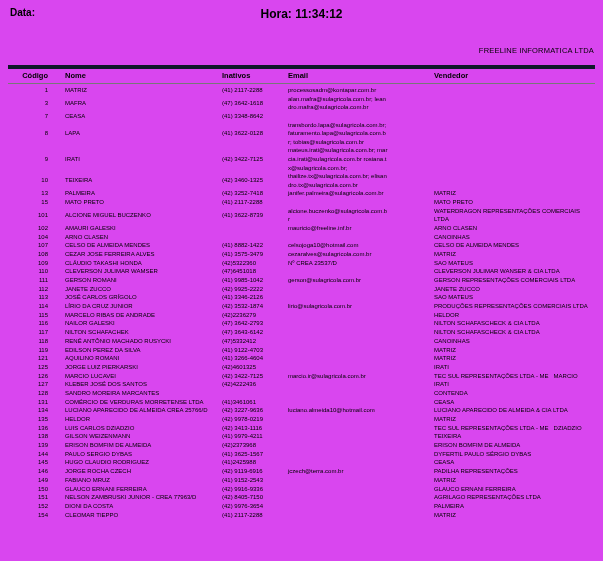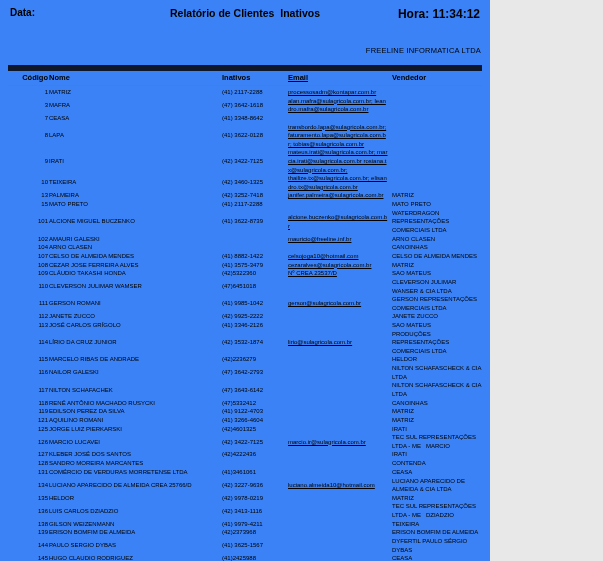--- a/index.html
+++ b/index.html
@@ -1,53 +1,52 @@
 <!DOCTYPE html>
 <html><head>
 <meta charset="utf-8">
 <style>
   html,body{margin:0;padding:0;background:#e8e8e8;}
   .page{
-    width:490px;height:561px;background:#3b82f6;color:#000;
+    width:603px;height:561px;background:#d946ef;color:#000;
     font-family:"Liberation Sans",sans-serif;
     position:relative;overflow:hidden;
   }
   .page-header{
     display:grid;grid-template-columns:1fr auto 1fr;
     align-items:start;padding:7px 10px 0 10px;
   }
   .hdr-left{font-size:10px;font-weight:bold;}
   .hdr-title{font-size:10.5px;font-weight:bold;white-space:pre;text-align:center;}
   .hdr-right{font-size:12px;font-weight:bold;text-align:right;white-space:pre;}
   .company{font-size:7.5px;text-align:right;margin:25px 9px 0 0;letter-spacing:0.2px;padding-left:36px;}
   .table{margin:10px 8px 0 8px;}
   .thead{
     display:flex;align-items:center;
-    border-top:6px solid #0f172a;border-bottom:1px solid #787878;
+    border-top:4px solid #0f172a;border-bottom:1px solid #787878;
     padding:2px 0 3px 0;margin-top:10px;
   }
   .th{font-size:7.5px;font-weight:bold;}
   .tbody{padding-top:2px;}
   .tr{display:flex;align-items:center;min-height:8.7px;}
   .td,.th{box-sizing:border-box;}
   .td{font-size:6px;line-height:8.6px;}
   .c-codigo{width:40px;text-align:right;flex:none;}
-  .c-nome{width:174px;padding-left:1px;flex:none;white-space:nowrap;overflow:hidden;}
+  .c-nome{width:174px;padding-left:17px;flex:none;white-space:nowrap;overflow:hidden;}
   .c-telefone{width:62px;flex:none;white-space:nowrap;}
-  .c-email{width:108px;padding-left:4px;padding-right:4px;flex:none;word-break:break-all;text-decoration:underline;}
-  .c-vendedor{flex:1;white-space:pre-wrap;}
+  .c-email{width:108px;padding-left:4px;padding-right:4px;flex:none;word-break:break-all;}
+  .c-vendedor{flex:1;white-space:pre-wrap;margin-left:42px;}
 </style>
 </head>
 <body>
 
 <div class="page">
 
   <div class="page-header">
     <div class="hdr-left">Data:</div>
-    <div class="hdr-title">Relatório de Clientes  Inativos</div>
     <div class="hdr-right">Hora: 11:34:12</div>
   </div>
 
   <div class="company">FREELINE INFORMATICA LTDA</div>
 
   <div class="table">
     <div class="thead">
       <div class="th c-codigo">Código</div>
       <div class="th c-nome">Nome</div>
       <div class="th c-telefone">Inativos</div>

